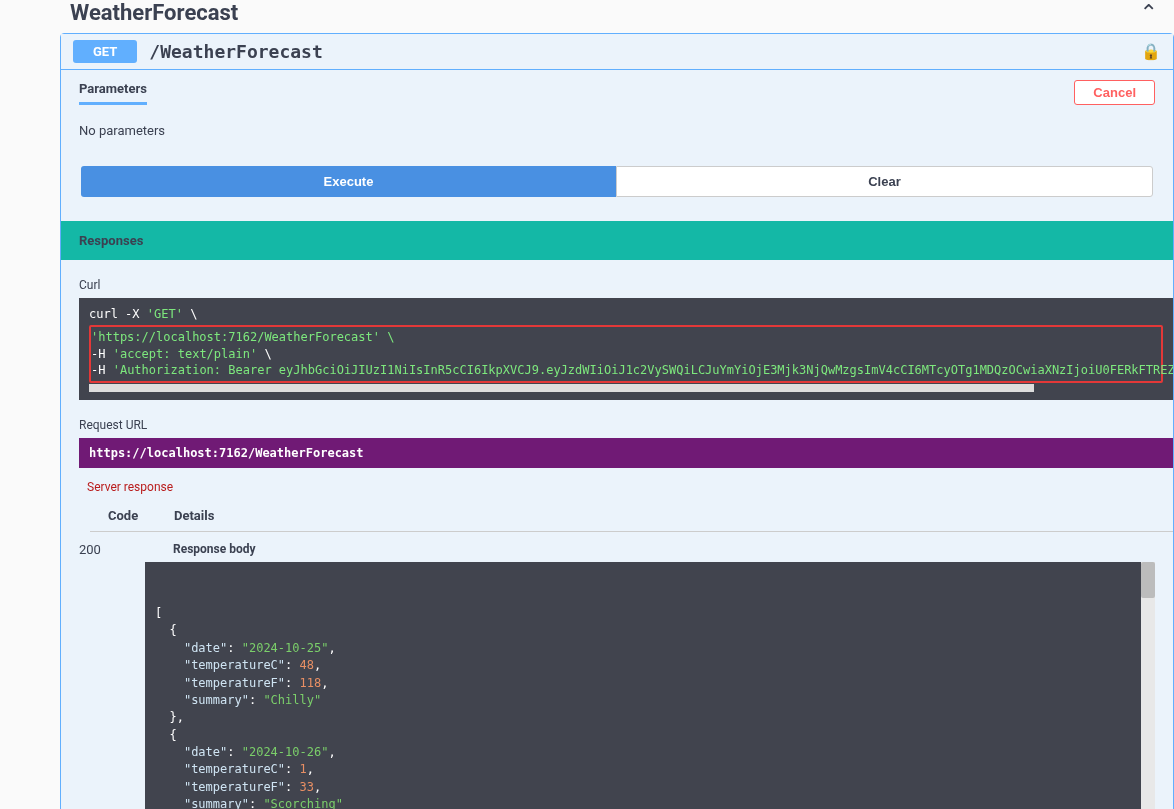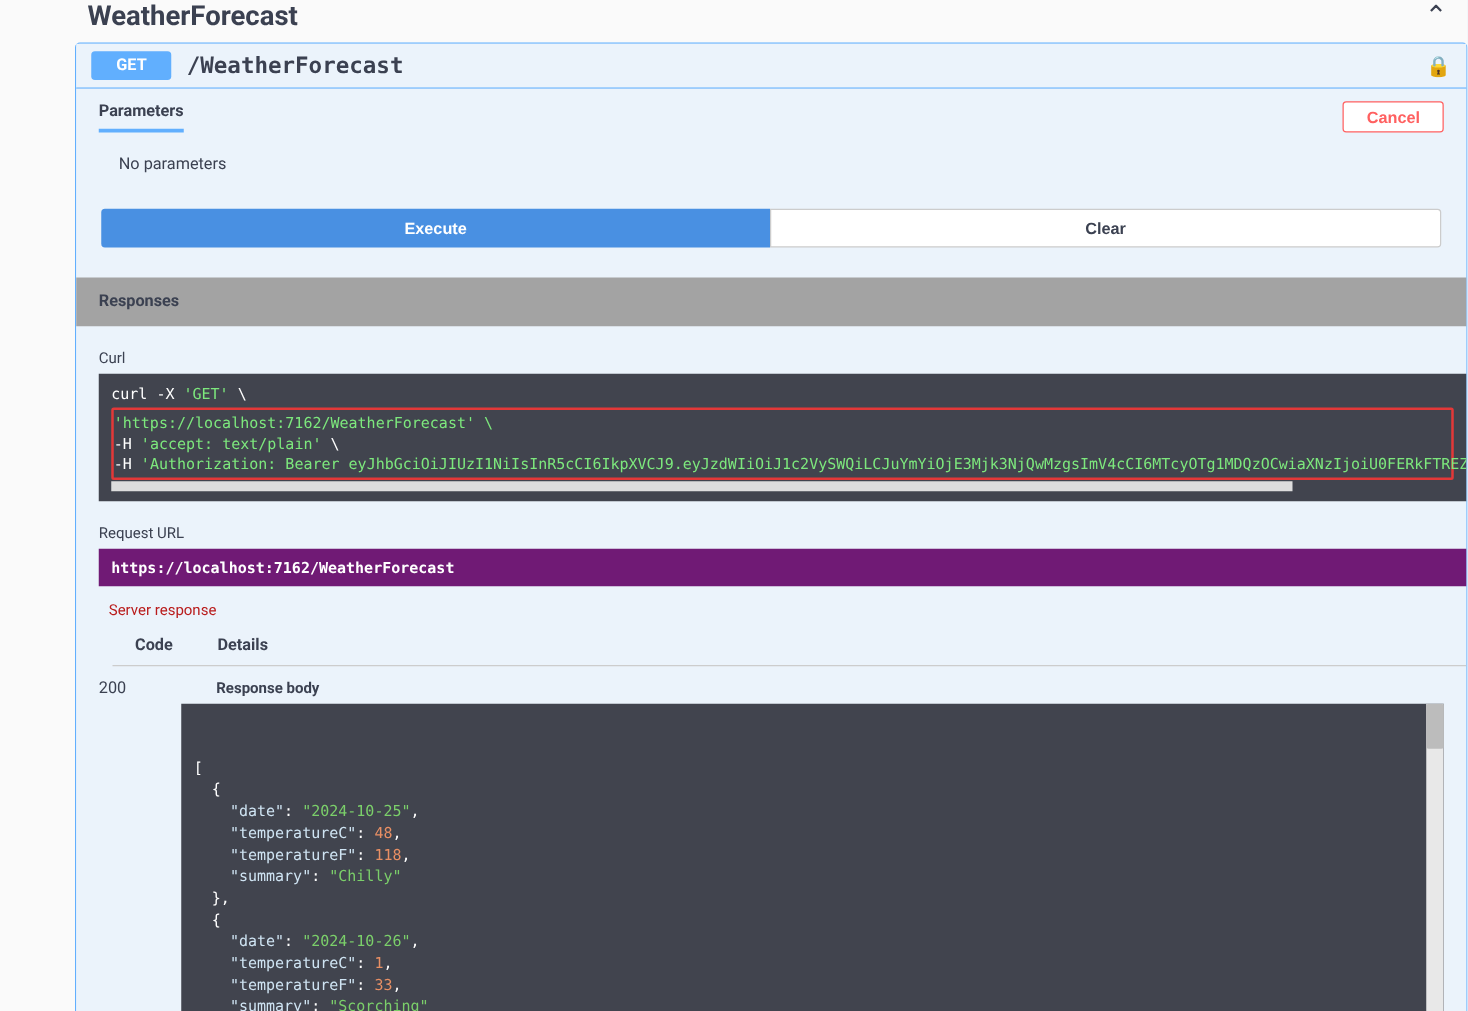--- a/index.html
+++ b/index.html
@@ -79,21 +79,21 @@
     background: #fff;
     border: 1px solid #ff6060;
     color: #ff6060;
     padding: 4px 18px;
     border-radius: 3px;
     font-size: 13px;
     font-weight: 600;
     cursor: pointer;
   }
   .no-params {
-    padding: 12px 18px 20px 34px;
+    padding: 12px 18px 20px 18px;
     font-size: 13px;
     color: #3b4151;
   }
 
   .action-row {
     display: flex;
     padding: 8px 20px 24px 20px;
     gap: 0;
   }
   .execute-btn {
@@ -114,21 +114,21 @@
     border: 1px solid #ccc;
     padding: 7px 0;
     font-weight: 700;
     font-size: 13px;
     border-radius: 0 3px 3px 0;
     cursor: pointer;
   }
 
   .responses-header {
     padding: 12px 18px;
-    background: #a3a3a3;
+    background: #14b8a6;
     font-weight: 700;
     font-size: 13px;
   }
 
   .section-label {
     padding: 18px 18px 6px 18px;
     font-size: 12px;
     color: #3b4151;
   }
 

